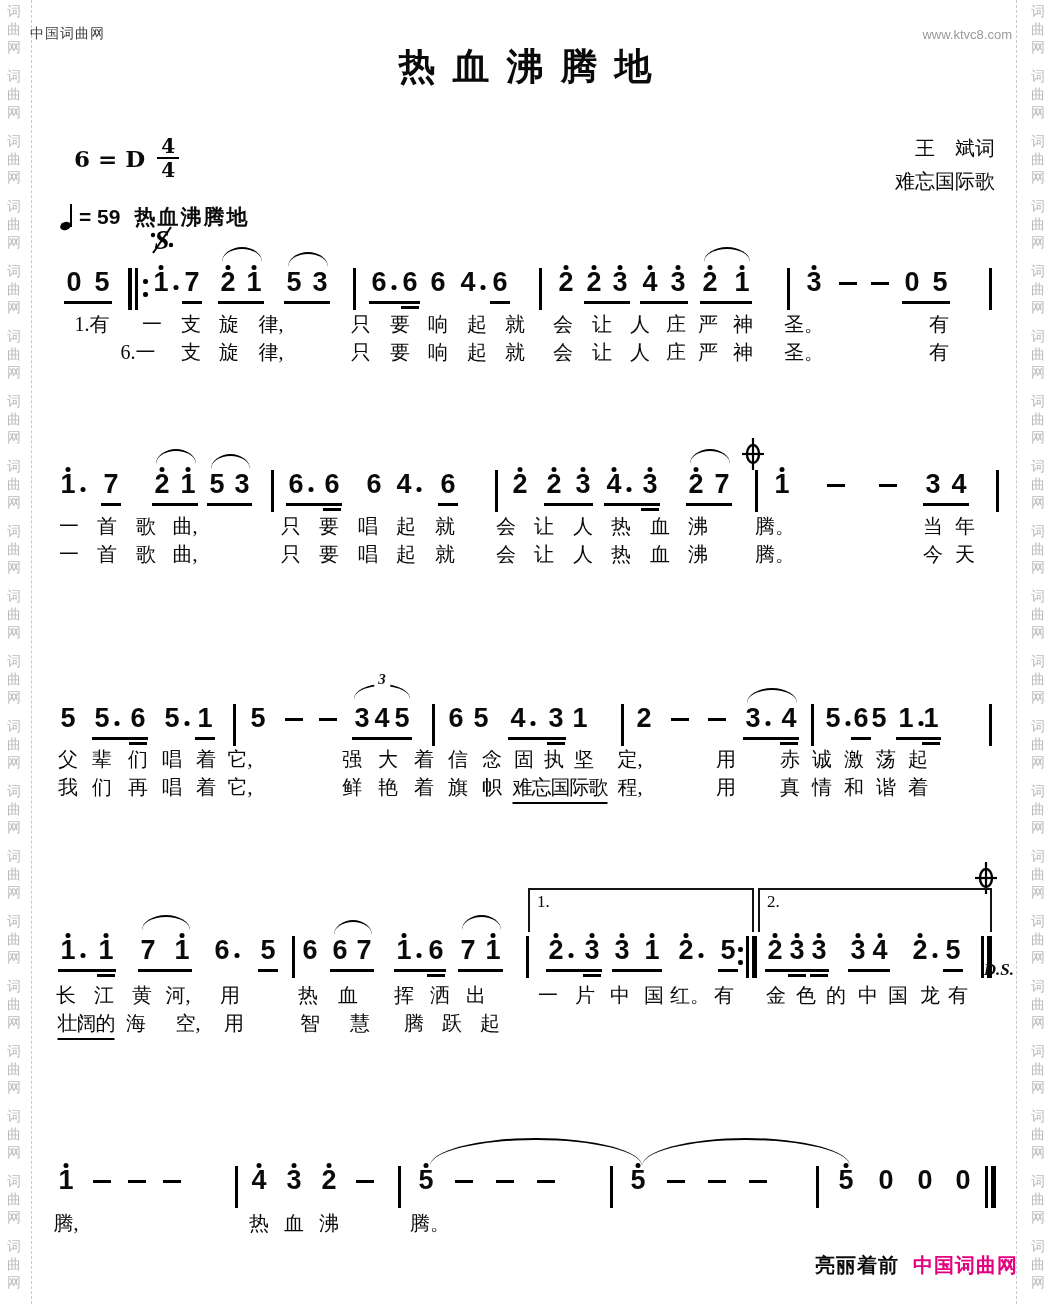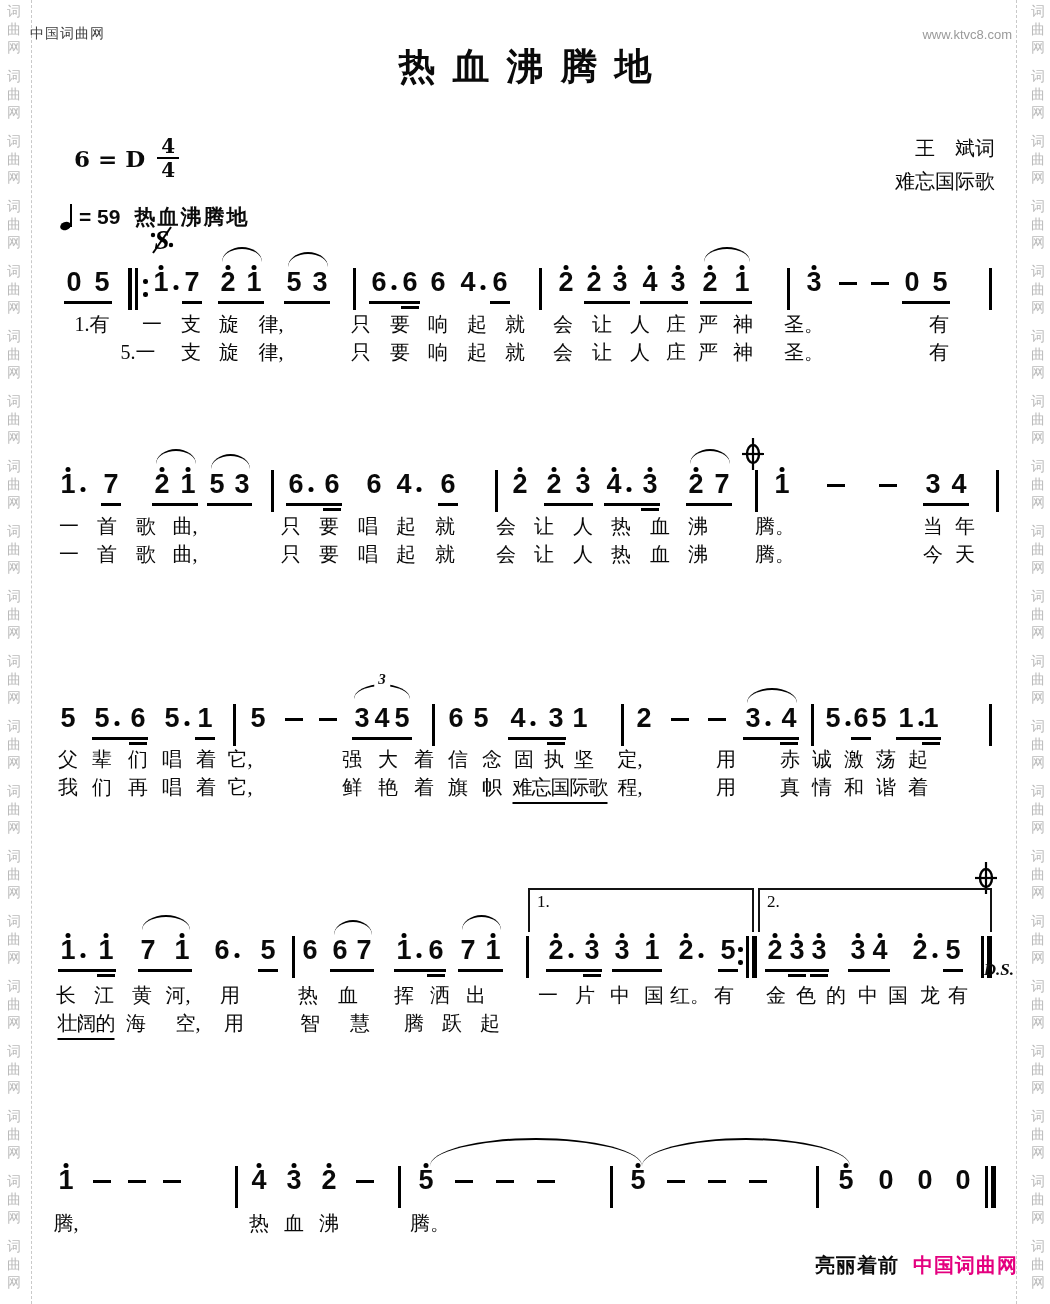--- a/index.html
+++ b/index.html
@@ -368,21 +368,21 @@
       <div class="syl" style="left: 477px; top: 311px;">起</div>
       <div class="syl" style="left: 515px; top: 311px;">就</div>
       <div class="syl" style="left: 563px; top: 311px;">会</div>
       <div class="syl" style="left: 602px; top: 311px;">让</div>
       <div class="syl" style="left: 640px; top: 311px;">人</div>
       <div class="syl" style="left: 676px; top: 311px;">庄</div>
       <div class="syl" style="left: 708px; top: 311px;">严</div>
       <div class="syl" style="left: 743px; top: 311px;">神</div>
       <div class="syl" style="left: 804px; top: 311px;">圣。</div>
       <div class="syl" style="left: 939px; top: 311px;">有</div>
-      <div class="syl" style="left: 138px; top: 339px;">5.一</div>
+      <div class="syl" style="left: 138px; top: 339px;">6.一</div>
       <div class="syl" style="left: 191px; top: 339px;">支</div>
       <div class="syl" style="left: 229px; top: 339px;">旋</div>
       <div class="syl" style="left: 271px; top: 339px;">律,</div>
       <div class="syl" style="left: 361px; top: 339px;">只</div>
       <div class="syl" style="left: 400px; top: 339px;">要</div>
       <div class="syl" style="left: 438px; top: 339px;">响</div>
       <div class="syl" style="left: 477px; top: 339px;">起</div>
       <div class="syl" style="left: 515px; top: 339px;">就</div>
       <div class="syl" style="left: 563px; top: 339px;">会</div>
       <div class="syl" style="left: 602px; top: 339px;">让</div>

